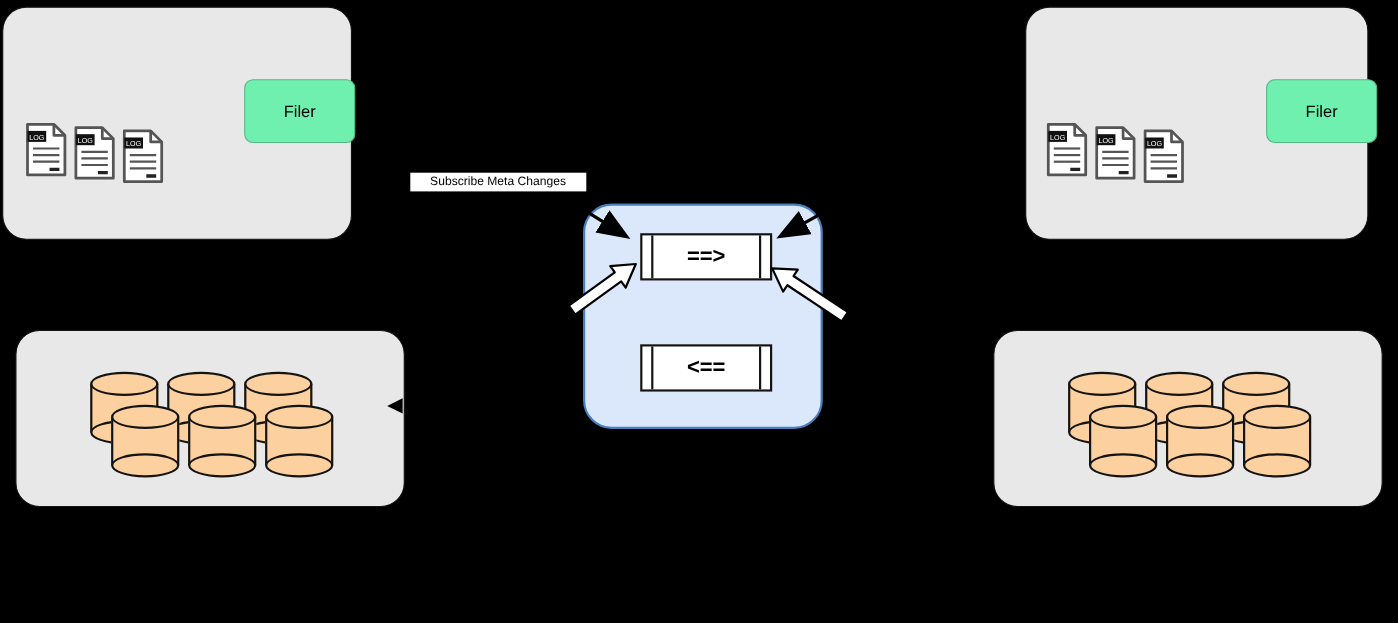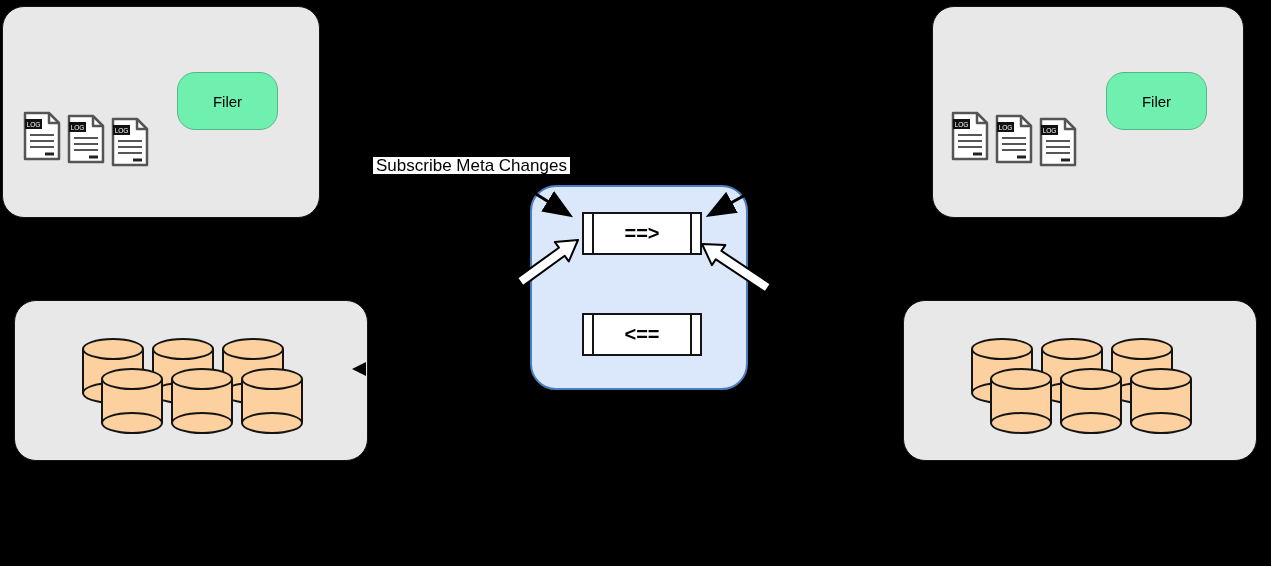--- a/index.html
+++ b/index.html
@@ -23,24 +23,24 @@
   #cluster-top-right   { left:932px; top:6px;   width:312px; height:212px; }
   #cluster-bottom-left { left:14px;  top:300px; width:354px; height:161px; }
   #cluster-bottom-right{ left:903px; top:300px; width:354px; height:161px; }
 
   
   .filer {
     position:absolute;
     width:101px; height:58px;
     background:#70f0ae;
     border:1px solid #54b886;
-    border-radius:18px;
+    border-radius:8px;
     box-sizing:border-box;
     display:flex; align-items:center; justify-content:center;
-    font-size:15px; color:#000;
+    font-size:15px; color:#000;margin-left:45px;
   }
   #cluster-top-left  .filer { left:174px; top:65px; }
   #cluster-top-right .filer { left:173px; top:65px; }
 
   
   .log-icon { position:absolute; }
   svg text { font-family:"Liberation Sans", sans-serif; }
 
   
   .cyl {
@@ -90,22 +90,22 @@
     background:#141414;
   }
   .queue-box::before { left:8px; }
   .queue-box::after  { right:8px; }
 
   
   .subscribe-label {
     position:absolute;
     left:373px; top:157px;
     background:#fff; color:#000;
-    font-size:17px; line-height:15px;
-    padding:1px 3px;
+    font-size:11px; line-height:15px;
+    padding:1px 18px;
     white-space:nowrap;
   }
 
   
   .overlay {
     position:absolute; left:0; top:0;
     z-index:5;
     pointer-events:none;
   }
 </style>

